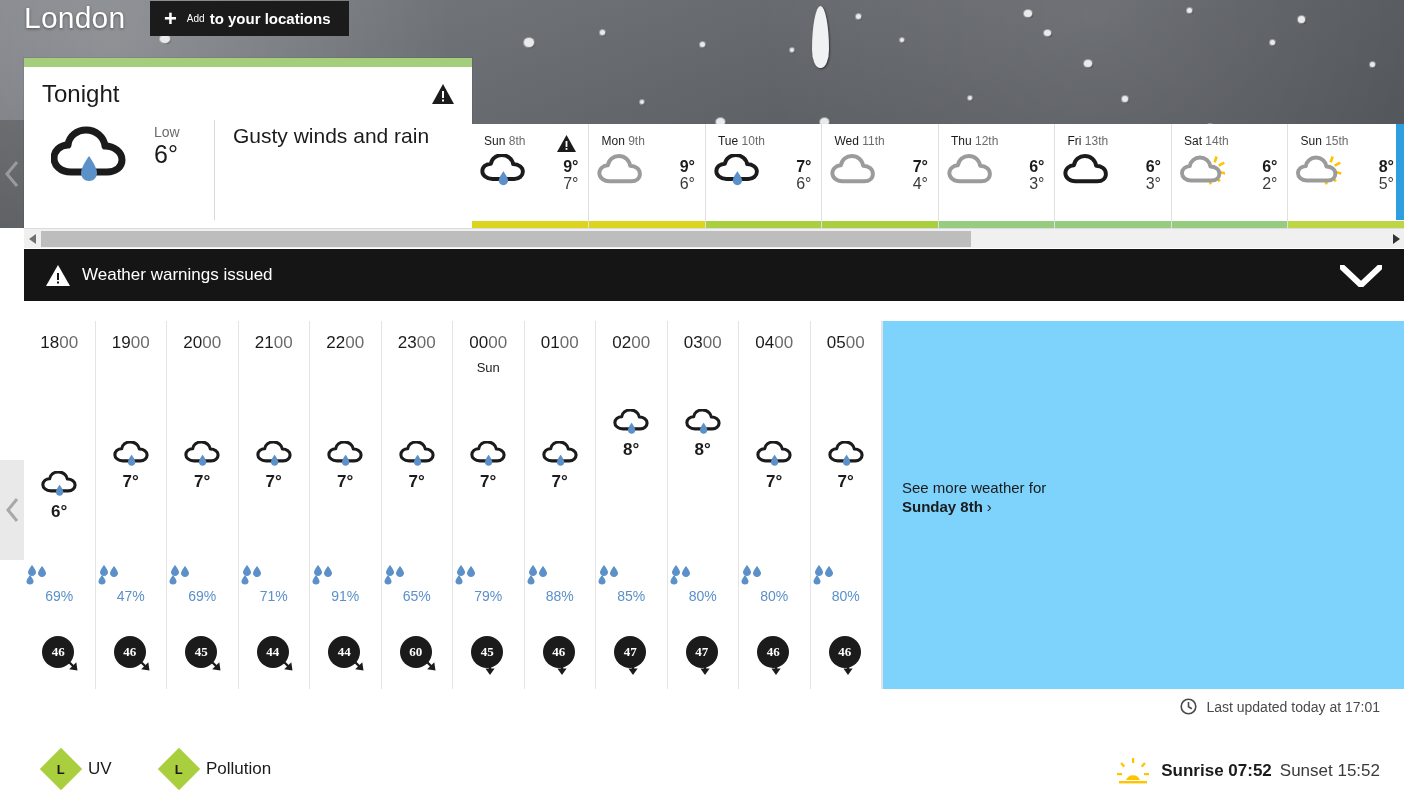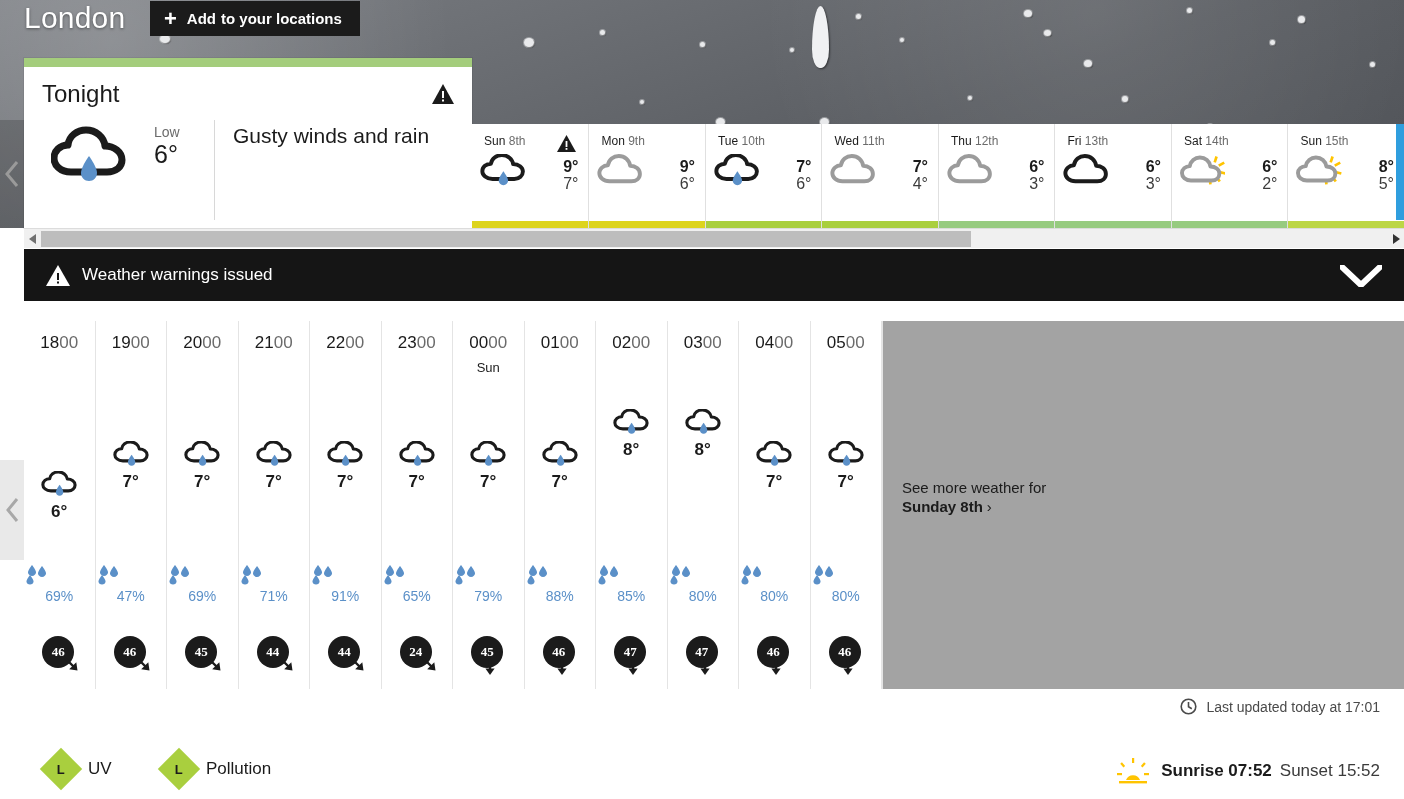--- a/index.html
+++ b/index.html
@@ -36,21 +36,21 @@
     position:absolute; left:24px; top:0px; height:36px; line-height:36px;
     color:#ffffff; font-size:30px; font-weight:300; letter-spacing:.2px;
     text-shadow: 0 1px 3px rgba(0,0,0,.45);
   }
   .add-btn {
     position:absolute; left:150px; top:1px; height:35px;
     background:#1b1b1b; color:#fff; display:flex; align-items:center;
     padding: 0 18px 0 14px; cursor:pointer; border:none;
   }
   .add-btn .plus { font-size:22px; font-weight:700; line-height:1; margin-right:10px; }
-  .add-btn .t1 { font-size:15px; font-weight:700;text-align:center; }
+  .add-btn .t1 { font-size:10px; font-weight:400;text-align:center; }
   .add-btn .t2 { font-size:15px; font-weight:700; margin-left:5px; }
 
   
   .tonight {
     position:absolute; left:24px; top:58px; width:448px; height:170px;
     background:#fff; box-shadow: 0 0 0 1px rgba(0,0,0,.06);
   }
   .tonight .topbar { height:9px; background:#a4cd7c; width:100%; }
   .tonight h2 {
     position:absolute; left:18px; top:22px;
@@ -134,21 +134,21 @@
   .hour .wind .circ {
     position:absolute; left:0; top:0; width:32px; height:32px; border-radius:50%;
     background:#1b1b1b; color:#fff; font-size:13px; font-weight:700;
     display:flex; align-items:center; justify-content:center;font-family:Liberation Serif, serif;
   }
   .hour .wind .arr { position:absolute; right:-3px; bottom:-2px; }
   .hour .wind .arr.down { right:8px; bottom:-6px; }
 
   .seemore {
     position:absolute; left:882px; top:321px; width:522px; height:368px;
-    background:#a3a3a3; border-left:1px solid #e4e4e4;
+    background:#7dd3fc; border-left:1px solid #e4e4e4;
   }
   .seemore .inner { position:absolute; left:19px; top:158px; }
   .seemore .l1 { font-size:15px; color:#1b1b1b; }
   .seemore .l2 { font-size:15px; color:#1b1b1b; font-weight:700; margin-top:2px; }
   .seemore .l2 .chv { font-weight:400; margin-left:4px; }
 
   
   .navchev {
     position:absolute; width:24px; display:flex; align-items:center; justify-content:center;
     cursor:pointer;
@@ -579,21 +579,21 @@
             </svg>
           </span>
           <div class="tv">7°</div>
         </div>
         <div class="precip"><span><svg class="icon-svg" width="26" height="20" viewBox="0 0 26 20">
       <path d="M8 0 C8 0 4 5 4 7.3 C4 9.3 5.8 11 8 11 C10.2 11 12 9.3 12 7.3 C12 5 8 0 8 0 Z" fill="#5b90c8"></path>
       <path d="M18 1 C18 1 14 6 14 8.3 C14 10.3 15.8 12 18 12 C20.2 12 22 10.3 22 8.3 C22 6 18 1 18 1 Z" fill="#5b90c8"></path>
       <path d="M6 10 C6 10 2.5 14.5 2.5 16.4 C2.5 18.1 4 19.5 6 19.5 C8 19.5 9.5 18.1 9.5 16.4 C9.5 14.5 6 10 6 10 Z" fill="#5b90c8"></path>
             </svg></span><div class="pct">65%</div></div>
         <div class="wind">
-          <span class="circ">24</span>
+          <span class="circ">60</span>
           <span class="arr">
             <svg class="icon-svg" width="16" height="16" viewBox="0 0 16 16">
          <path d="M1 1 L11 11" stroke="#1b1b1b" stroke-width="2.4"></path>
          <path d="M14.5 14.5 L6.2 13.3 L13.3 6.2 Z" fill="#1b1b1b"></path>
             </svg>
           </span>
         </div>
       </div>
       <div class="hour">
         <div class="time"><span>00</span><span class="mm">00</span></div>

